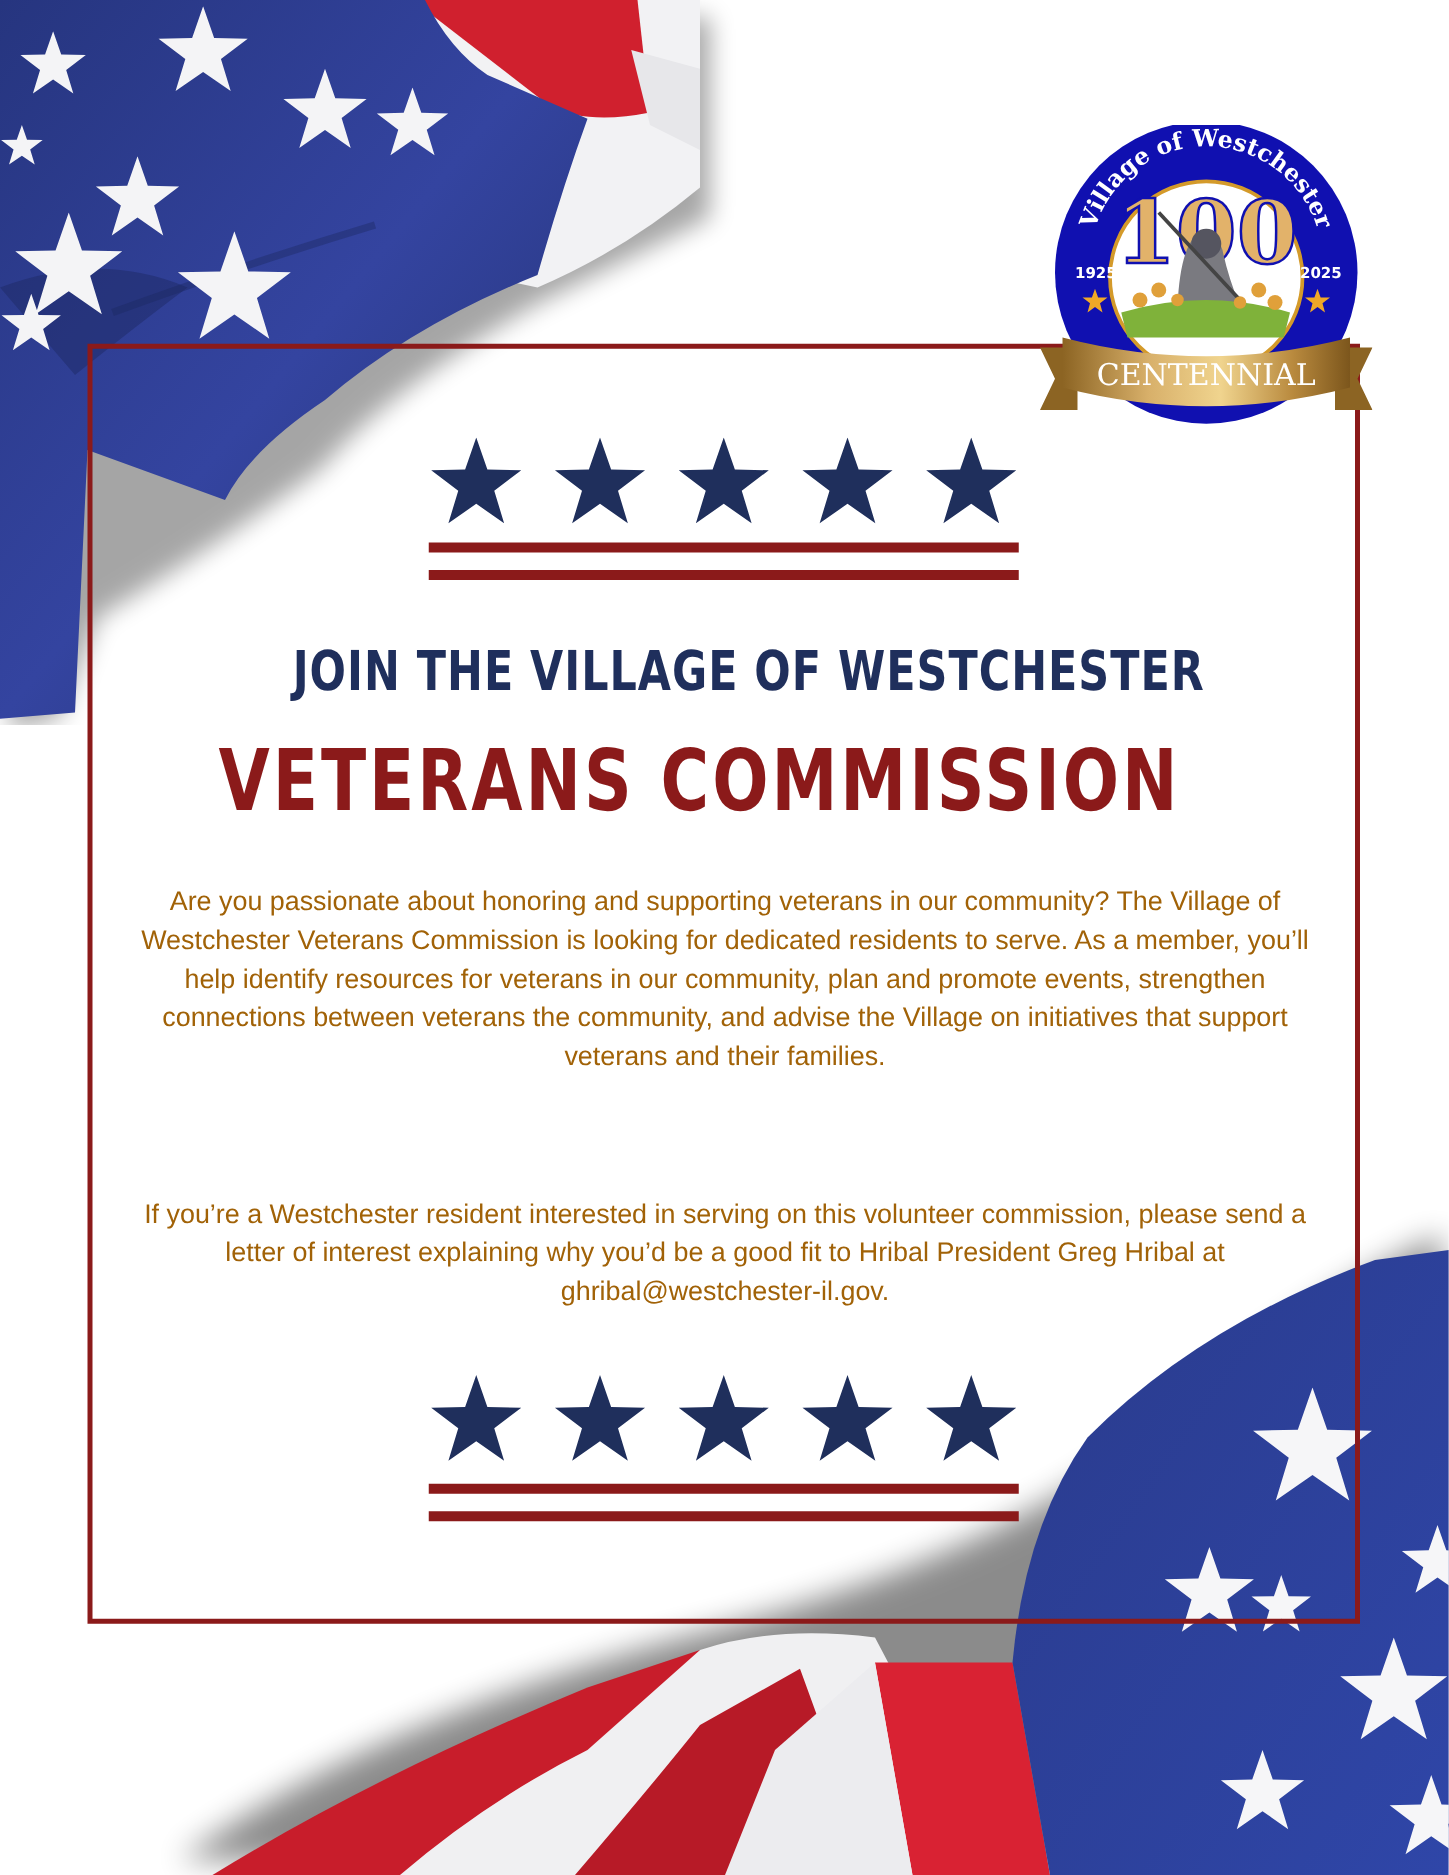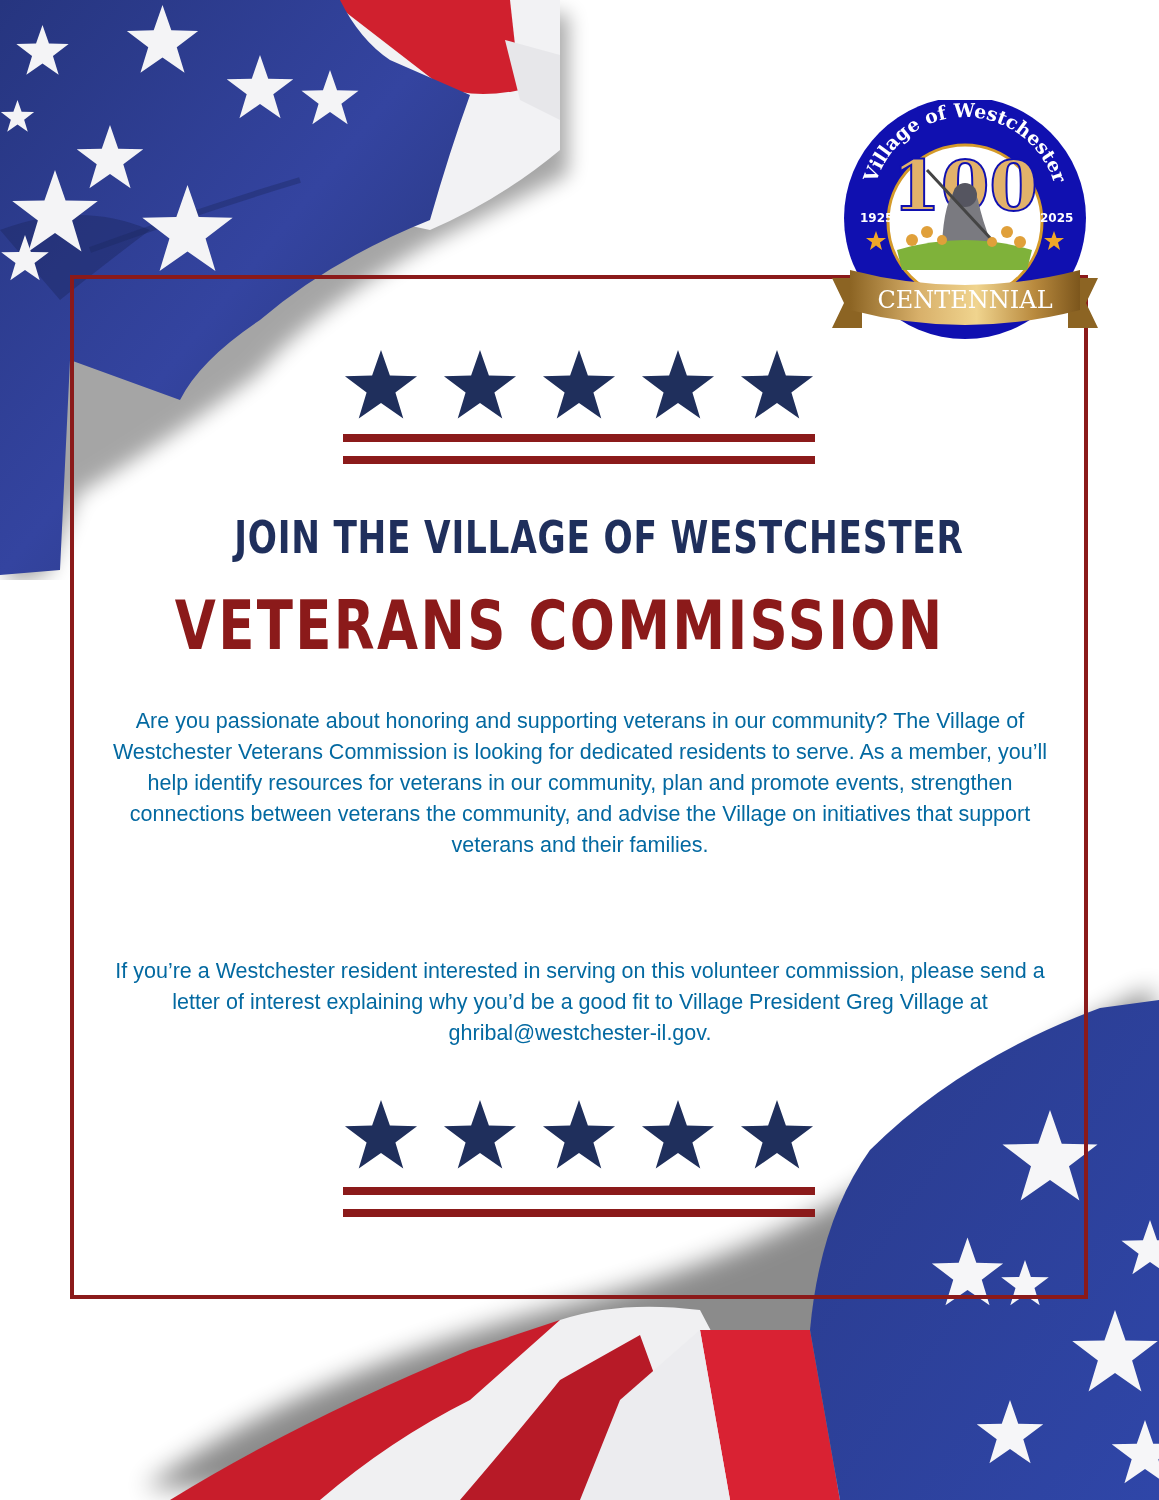--- a/index.html
+++ b/index.html
@@ -31,21 +31,21 @@
     .headline-2 {
       position: absolute; left: 0; width: 1159px; top: 586px; text-align: center;
       padding-right: 40px; box-sizing: border-box;
       font-family: "DejaVu Sans", sans-serif; font-weight: bold;
       font-size: 68px; letter-spacing: 3px; color: #8b1a1a;
       transform: scaleX(0.78); transform-origin: 560px 0;
     }
     .body-text {
       position: absolute; left: 110px; width: 940px; text-align: center;
       font-family: "Liberation Sans", sans-serif; font-size: 21.5px;
-      line-height: 31px; color: #0369a1; margin: 0;
+      line-height: 31px; color: #a16207; margin: 0;
     }
     .logo { position: absolute; left: 832px; top: 100px; width: 266px; height: 250px; }
   </style>
 </head>
 <body>
 
 <svg class="layer" width="620" height="580" viewBox="0 0 620 580">
   <defs>
     <filter id="sh1" x="-20%" y="-20%" width="140%" height="140%">
       <feGaussianBlur stdDeviation="10"></feGaussianBlur>
@@ -131,21 +131,21 @@
       <polygon fill="#1f2f5c" points="0,-1 0.235,-0.324 0.951,-0.309 0.38,0.124 0.588,0.809 0,0.4 -0.588,0.809 -0.38,0.124 -0.951,-0.309 -0.235,-0.324"></polygon>
     </svg>
 </div>
 <div class="rule" style="top:434px"></div>
 <div class="rule" style="top:456px"></div>
 
 <div class="headline-1">JOIN THE VILLAGE OF WESTCHESTER</div>
 <div class="headline-2">VETERANS COMMISSION</div>
 
 <p class="body-text" style="top:706px">Are you passionate about honoring and supporting veterans in our community? The Village of Westchester Veterans Commission is looking for dedicated residents to serve. As a member, you’ll help identify resources for veterans in our community, plan and promote events, strengthen connections between veterans the community, and advise the Village on initiatives that support veterans and their families.</p>
-<p class="body-text" style="top:956px">If you’re a Westchester resident interested in serving on this volunteer commission, please send a letter of interest explaining why you’d be a good fit to Village President Greg Village at ghribal@westchester-il.gov.</p>
+<p class="body-text" style="top:956px">If you’re a Westchester resident interested in serving on this volunteer commission, please send a letter of interest explaining why you’d be a good fit to Hribal President Greg Hribal at ghribal@westchester-il.gov.</p>
 
 <div class="stars-row" style="top:1100px">
   <svg viewBox="-1 -1 2 1.9">
       <polygon fill="#1f2f5c" points="0,-1 0.235,-0.324 0.951,-0.309 0.38,0.124 0.588,0.809 0,0.4 -0.588,0.809 -0.38,0.124 -0.951,-0.309 -0.235,-0.324"></polygon>
     </svg>
   <svg viewBox="-1 -1 2 1.9">
       <polygon fill="#1f2f5c" points="0,-1 0.235,-0.324 0.951,-0.309 0.38,0.124 0.588,0.809 0,0.4 -0.588,0.809 -0.38,0.124 -0.951,-0.309 -0.235,-0.324"></polygon>
     </svg>
   <svg viewBox="-1 -1 2 1.9">
       <polygon fill="#1f2f5c" points="0,-1 0.235,-0.324 0.951,-0.309 0.38,0.124 0.588,0.809 0,0.4 -0.588,0.809 -0.38,0.124 -0.951,-0.309 -0.235,-0.324"></polygon>

